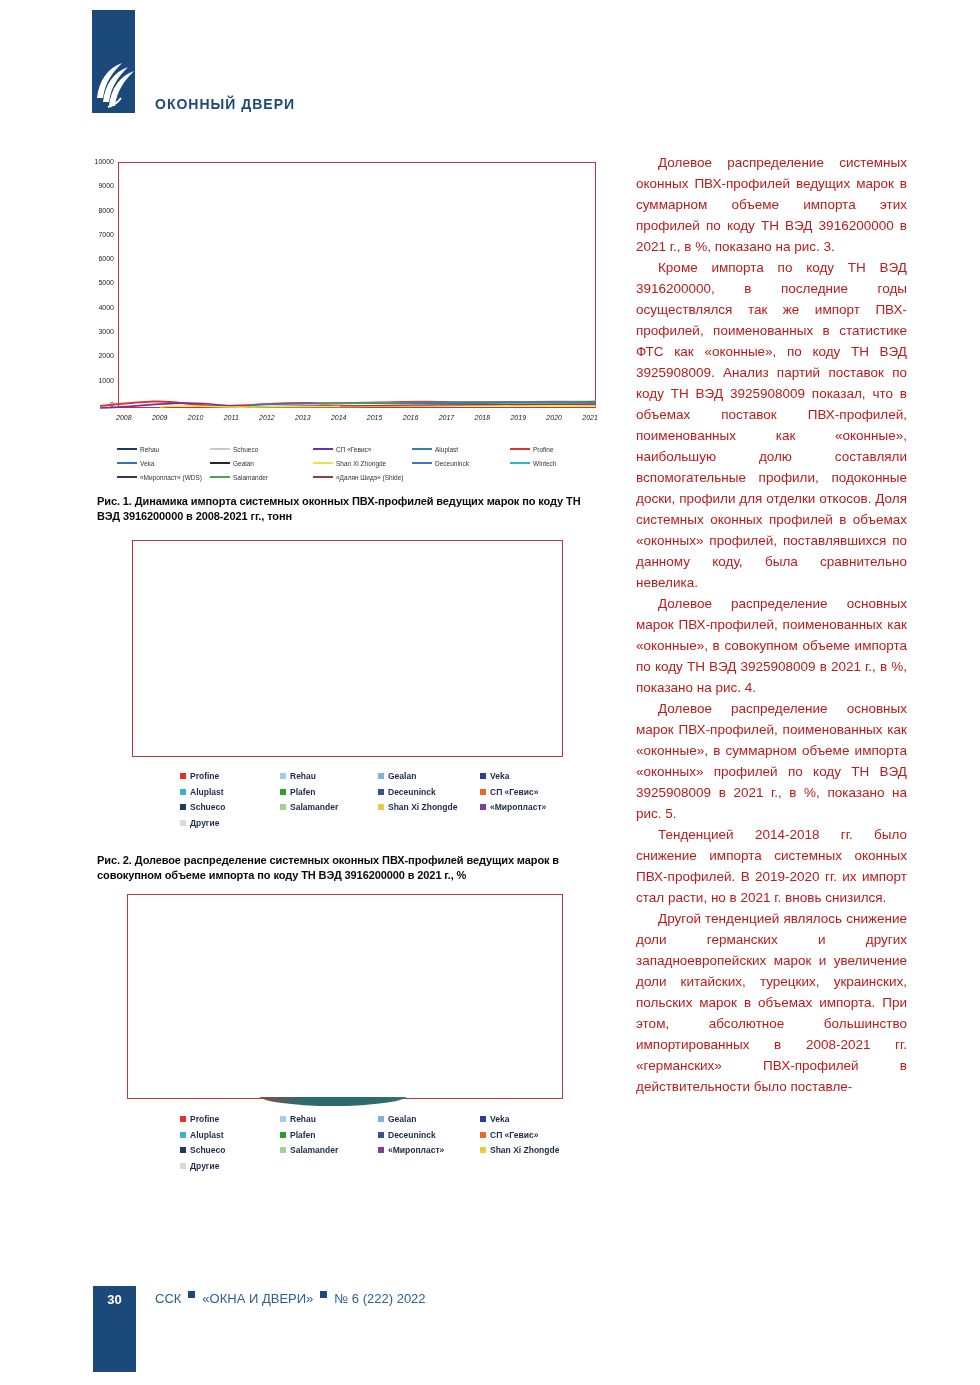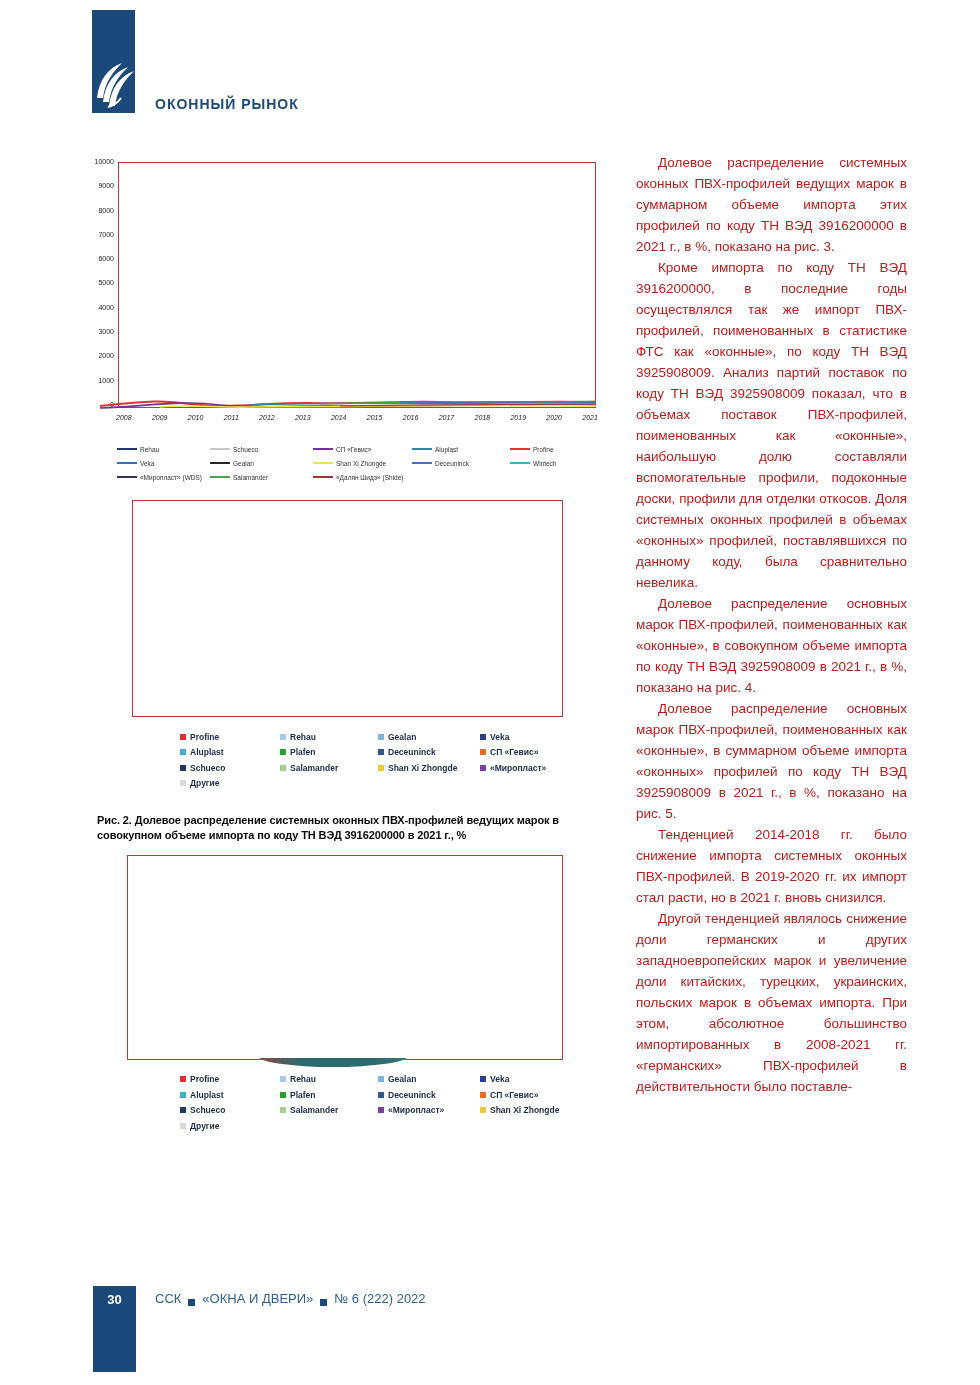--- a/index.html
+++ b/index.html
@@ -53,37 +53,37 @@
 
   
   .article{position:absolute;left:636px;top:152px;width:271px;font-size:13.5px;
         line-height:21px;color:#b91c1c;text-align:justify;}
   .article p{margin:0;text-indent:22px;}
 
   
   .pageno-box{position:absolute;left:93px;top:1286px;width:43px;height:86px;background:#1b4a7a;}
   .pageno{display:block;text-align:center;margin-top:6px;color:#fff;font-size:13px;font-weight:bold;}
   .footer-line{position:absolute;left:155px;top:1291px;font-size:13px;color:#2e5f90;
-        display:flex;align-items:flex-end;gap:7px;}
+        display:flex;align-items:flex-start;gap:7px;}
   .sq-bullet{display:inline-block;width:7px;height:7px;background:#1b4a7a;}
 </style>
 </head>
 <body>
 
 <div class="page">
 
   <div class="logo">
     <svg width="43" height="103" viewBox="0 0 43 103">
       <path d="M5,88 C7,70 16,58 30,53 C21,62 13,72 11,88 Z" fill="#ffffff"></path>
       <path d="M11,92 C13,74 22,62 36,57 C27,66 19,76 17,92 Z" fill="#ffffff"></path>
       <path d="M17,96 C19,78 28,66 42,61 C33,70 25,80 23,96 Z" fill="#ffffff"></path>
       <path d="M16,97 Q24,95 29,88" fill="none" stroke="#ffffff" stroke-width="2"></path>
     </svg>
   </div>
-  <div class="section-title">ОКОННЫЙ РЫНОК</div>
+  <div class="section-title">ОКОННЫЙ ДВЕРИ</div>
 
   <div class="left-col">
 
     <div class="chart1">
       <div class="y-axis">
           <span class="ytick">10000</span>
           <span class="ytick">9000</span>
           <span class="ytick">8000</span>
           <span class="ytick">7000</span>
           <span class="ytick">6000</span>
@@ -170,20 +170,21 @@
         <div class="lg1-item">
         <span class="lg1-swatch" style="background-color: rgb(76, 166, 76);"></span>
         <span class="lg1-label">Salamander</span>
       </div>
         <div class="lg1-item">
         <span class="lg1-swatch" style="background-color: rgb(156, 58, 54);"></span>
         <span class="lg1-label">«Далян Шидэ» (Shide)</span>
       </div>
       </div>
 
+    <div class="caption">Рис. 1. Динамика импорта системных оконных ПВХ-профилей ведущих марок по коду ТН ВЭД 3916200000 в 2008-2021 гг., тонн</div>
 
     <div class="plot-box plot-box2"></div>
 
     <div class="legend2">
         <div class="lg2-item">
         <span class="lg2-swatch" style="background-color: rgb(224, 48, 48);"></span>
         <span class="lg2-label">Profine</span>
       </div>
         <div class="lg2-item">
         <span class="lg2-swatch" style="background-color: rgb(166, 201, 232);"></span>

